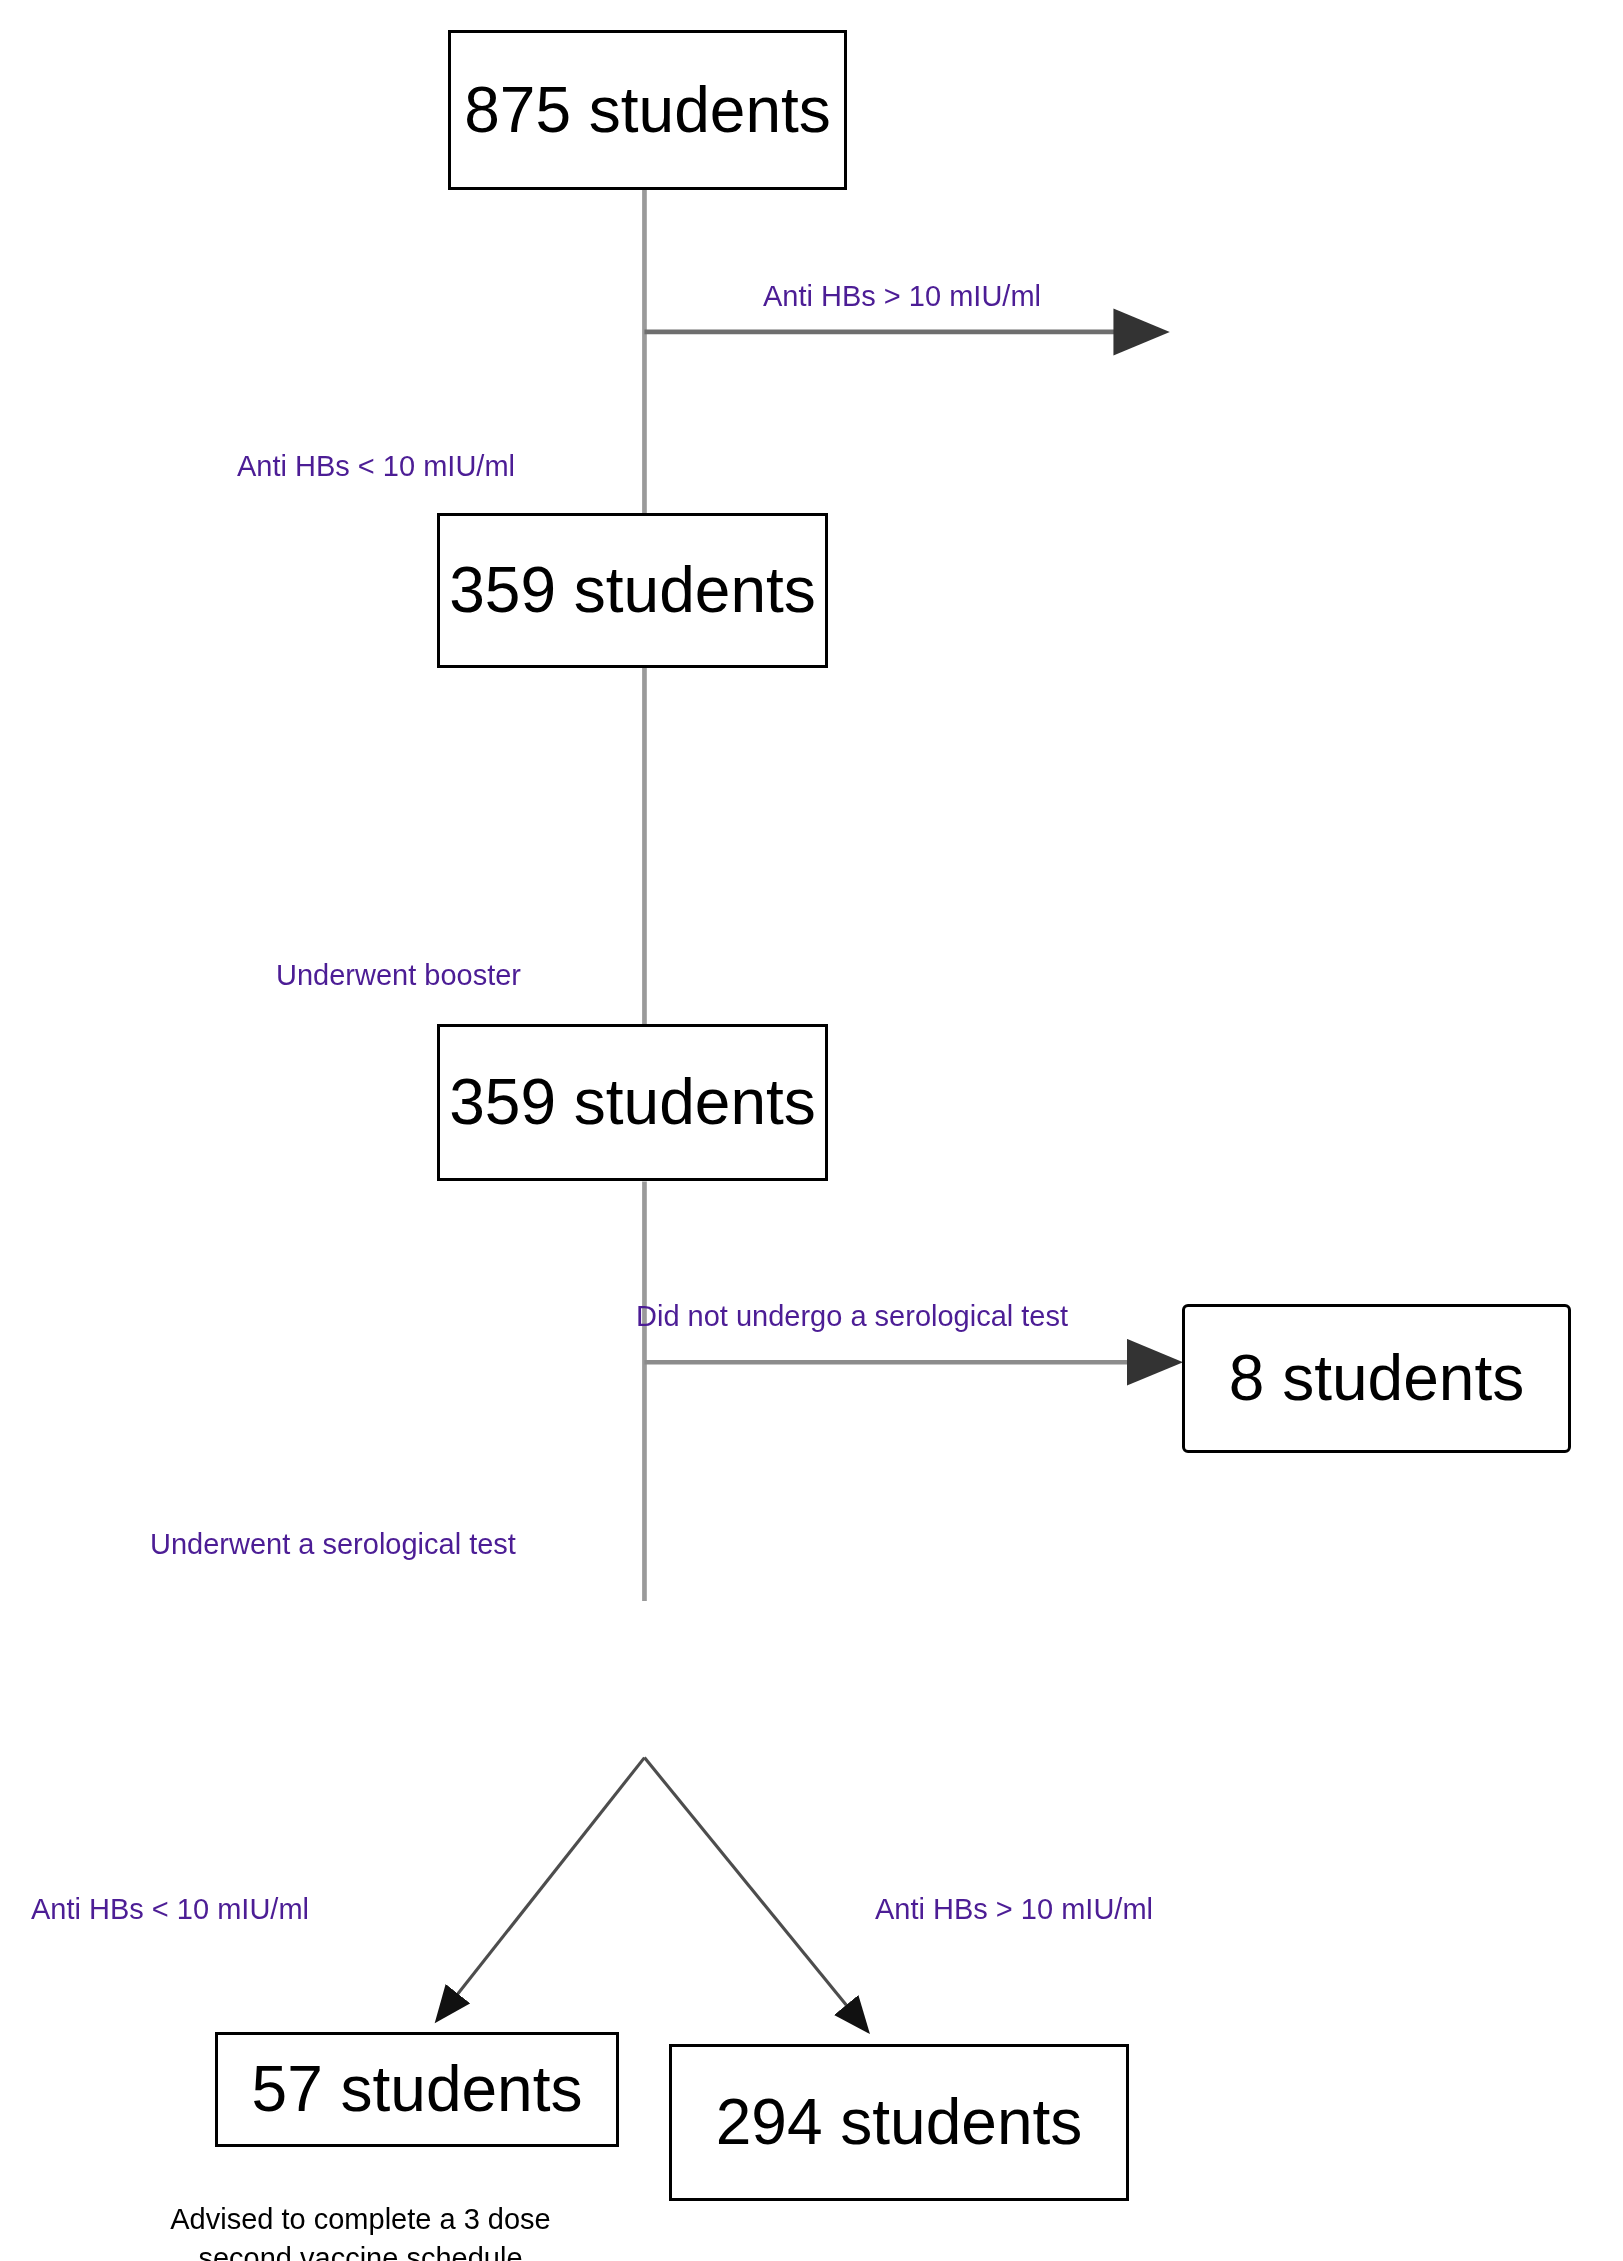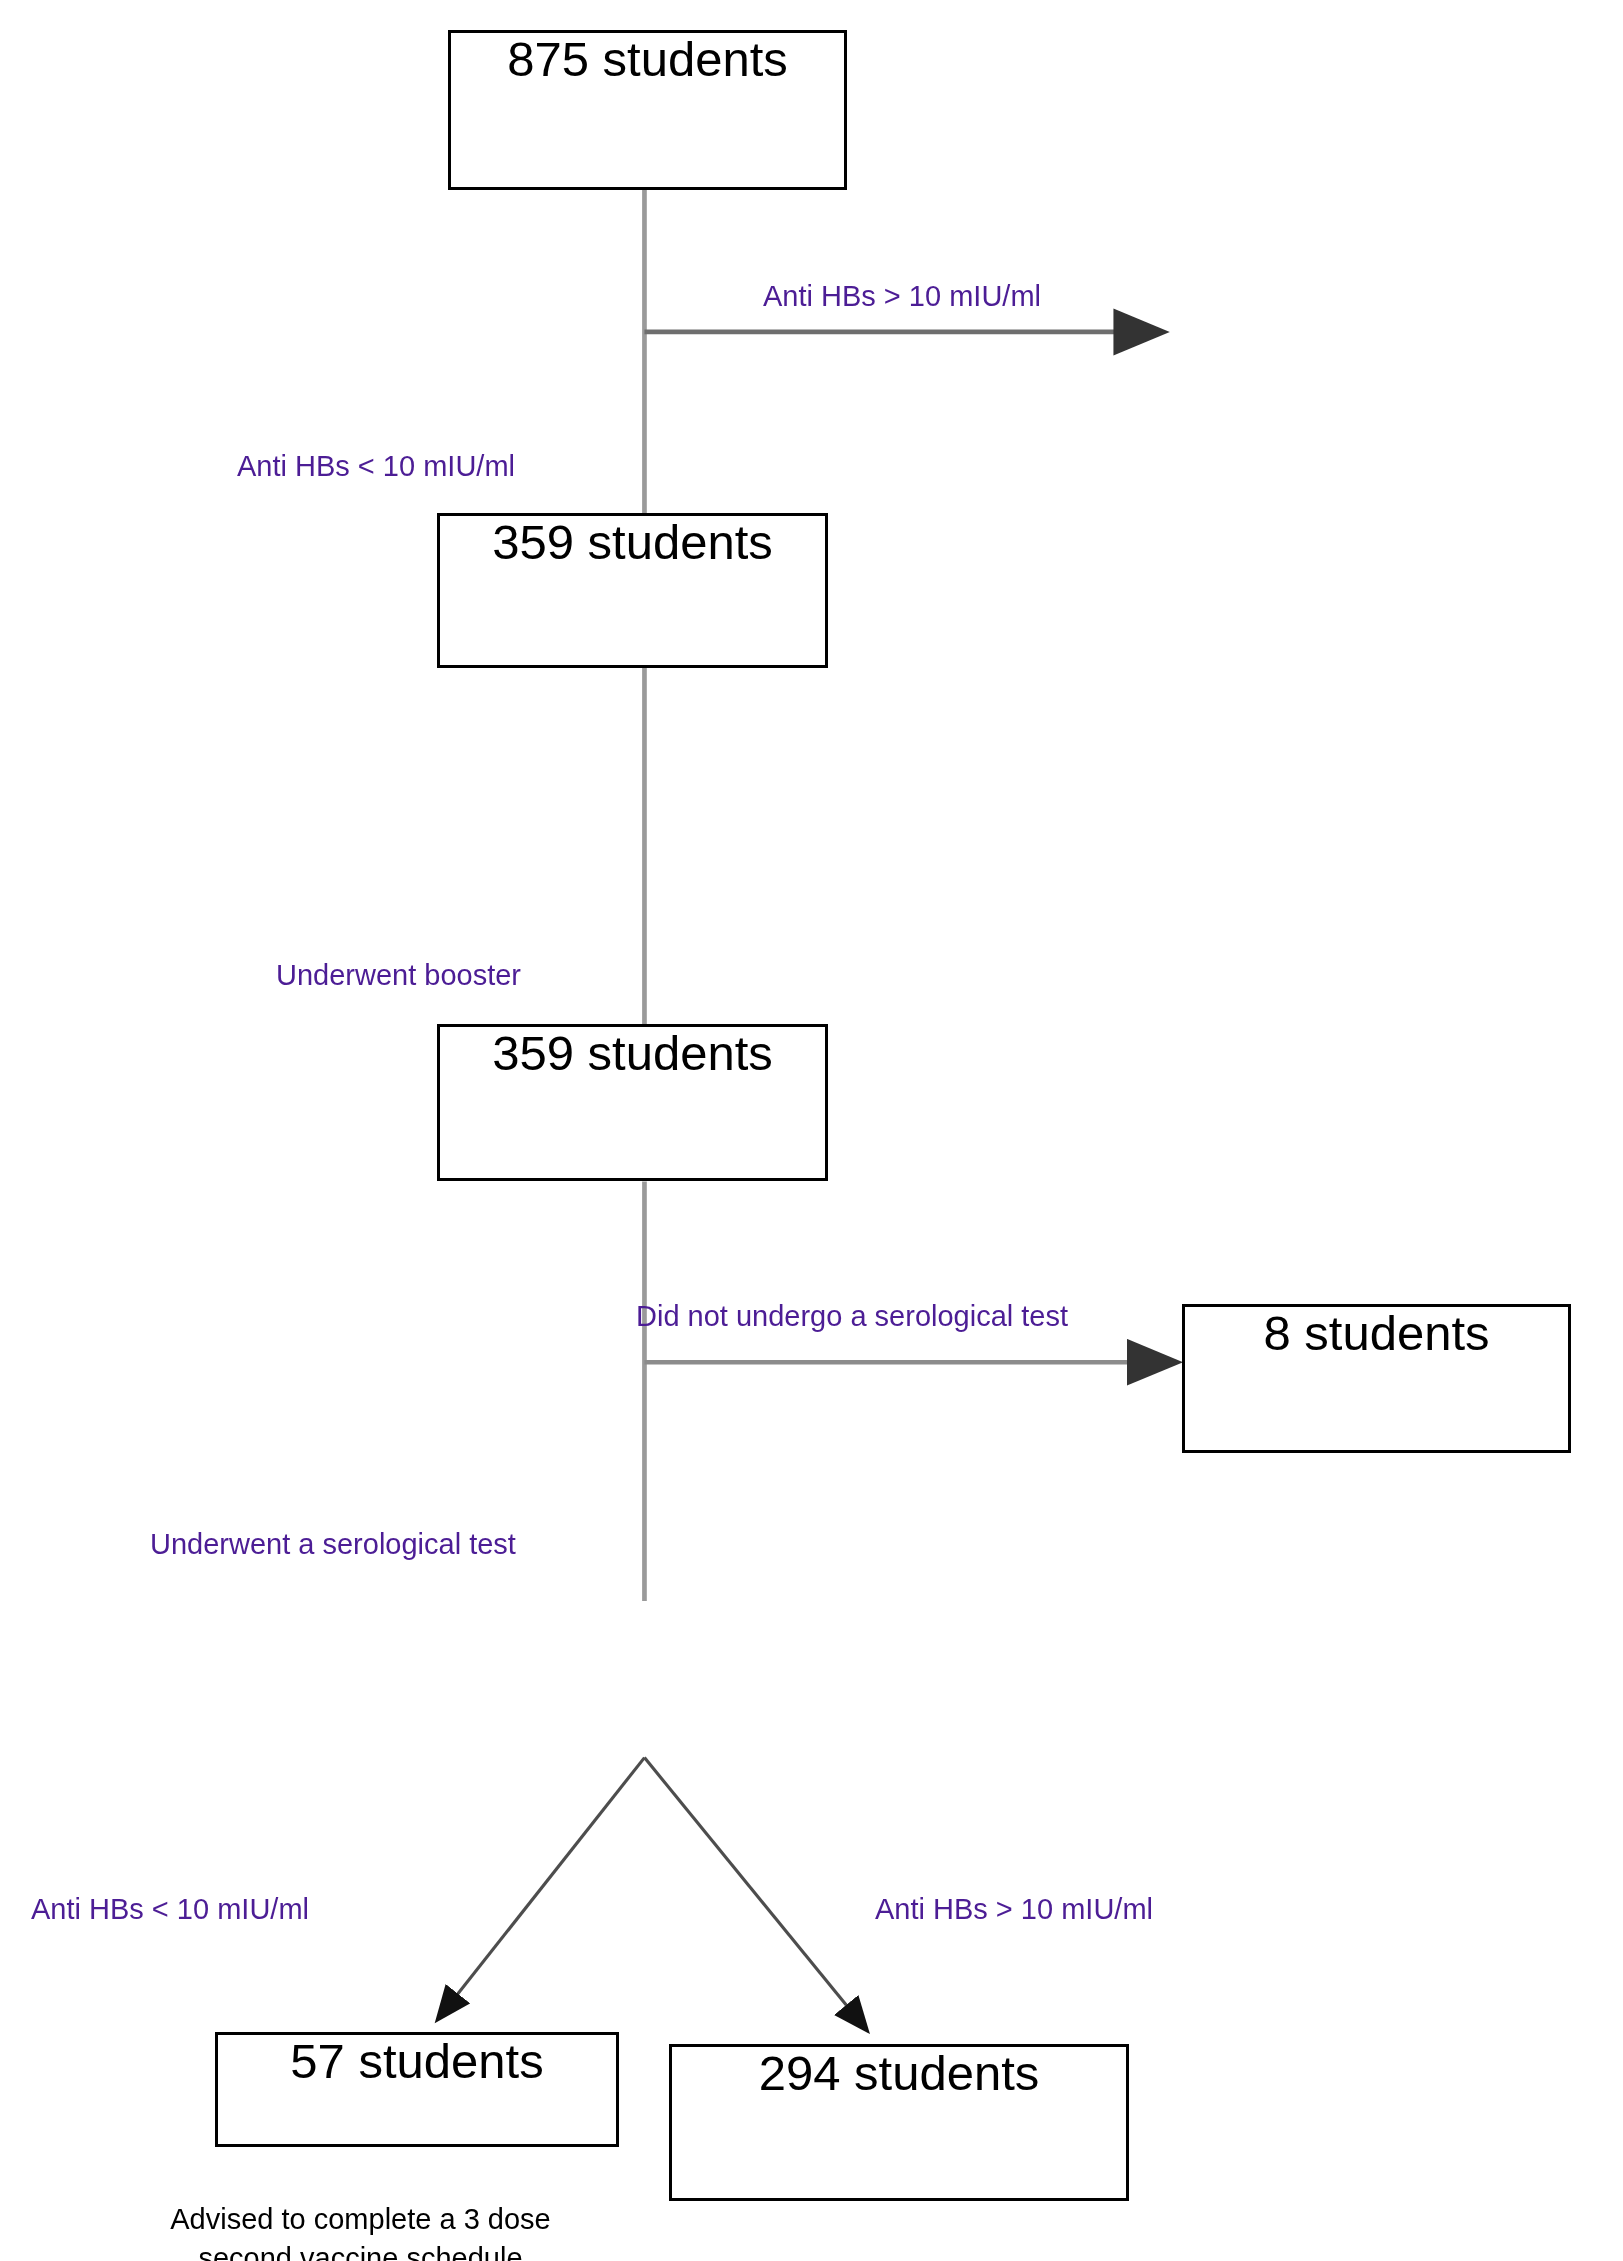--- a/index.html
+++ b/index.html
@@ -16,36 +16,36 @@
     font-family: "Liberation Sans", sans-serif;
     overflow: hidden;
   }
   
   .node {
     position: absolute;
     box-sizing: border-box;
     border: 3.1px solid #000000;
     background: #ffffff;
     display: flex;
-    align-items: flex-start;
+    align-items: center;
     justify-content: center;
     color: #000000;
-    font-size: 49px;
+    font-size: 64px;
     font-weight: 400;
     line-height: 1.1;
     letter-spacing: 0px;
     z-index: 5;
   }
   .node span { display: block; }
 
   #node-875      { left: 448px;  top: 30px;   width: 399px; height: 160px; }
   #node-516      { left: 1169px; top: 254px;  width: 402px; height: 153px; }
   #node-359-a    { left: 437px;  top: 513px;  width: 391px; height: 155px; }
   #node-359-b    { left: 437px;  top: 1024px; width: 391px; height: 157px; }
-  #node-8        { left: 1182px; top: 1304px; width: 389px; height: 149px; }
+  #node-8        { left: 1182px; top: 1304px; width: 389px; height: 149px; border-radius: 6px; }
   #node-351      { left: 431px;  top: 1600px; width: 390px; height: 157px; }
   #node-57       { left: 215px;  top: 2032px; width: 404px; height: 115px; }
   #node-294      { left: 669px;  top: 2044px; width: 460px; height: 157px; }
 
   
   .edge-label {
     position: absolute;
     color: #4c1d95;
     font-size: 29px;
     font-weight: 400;

